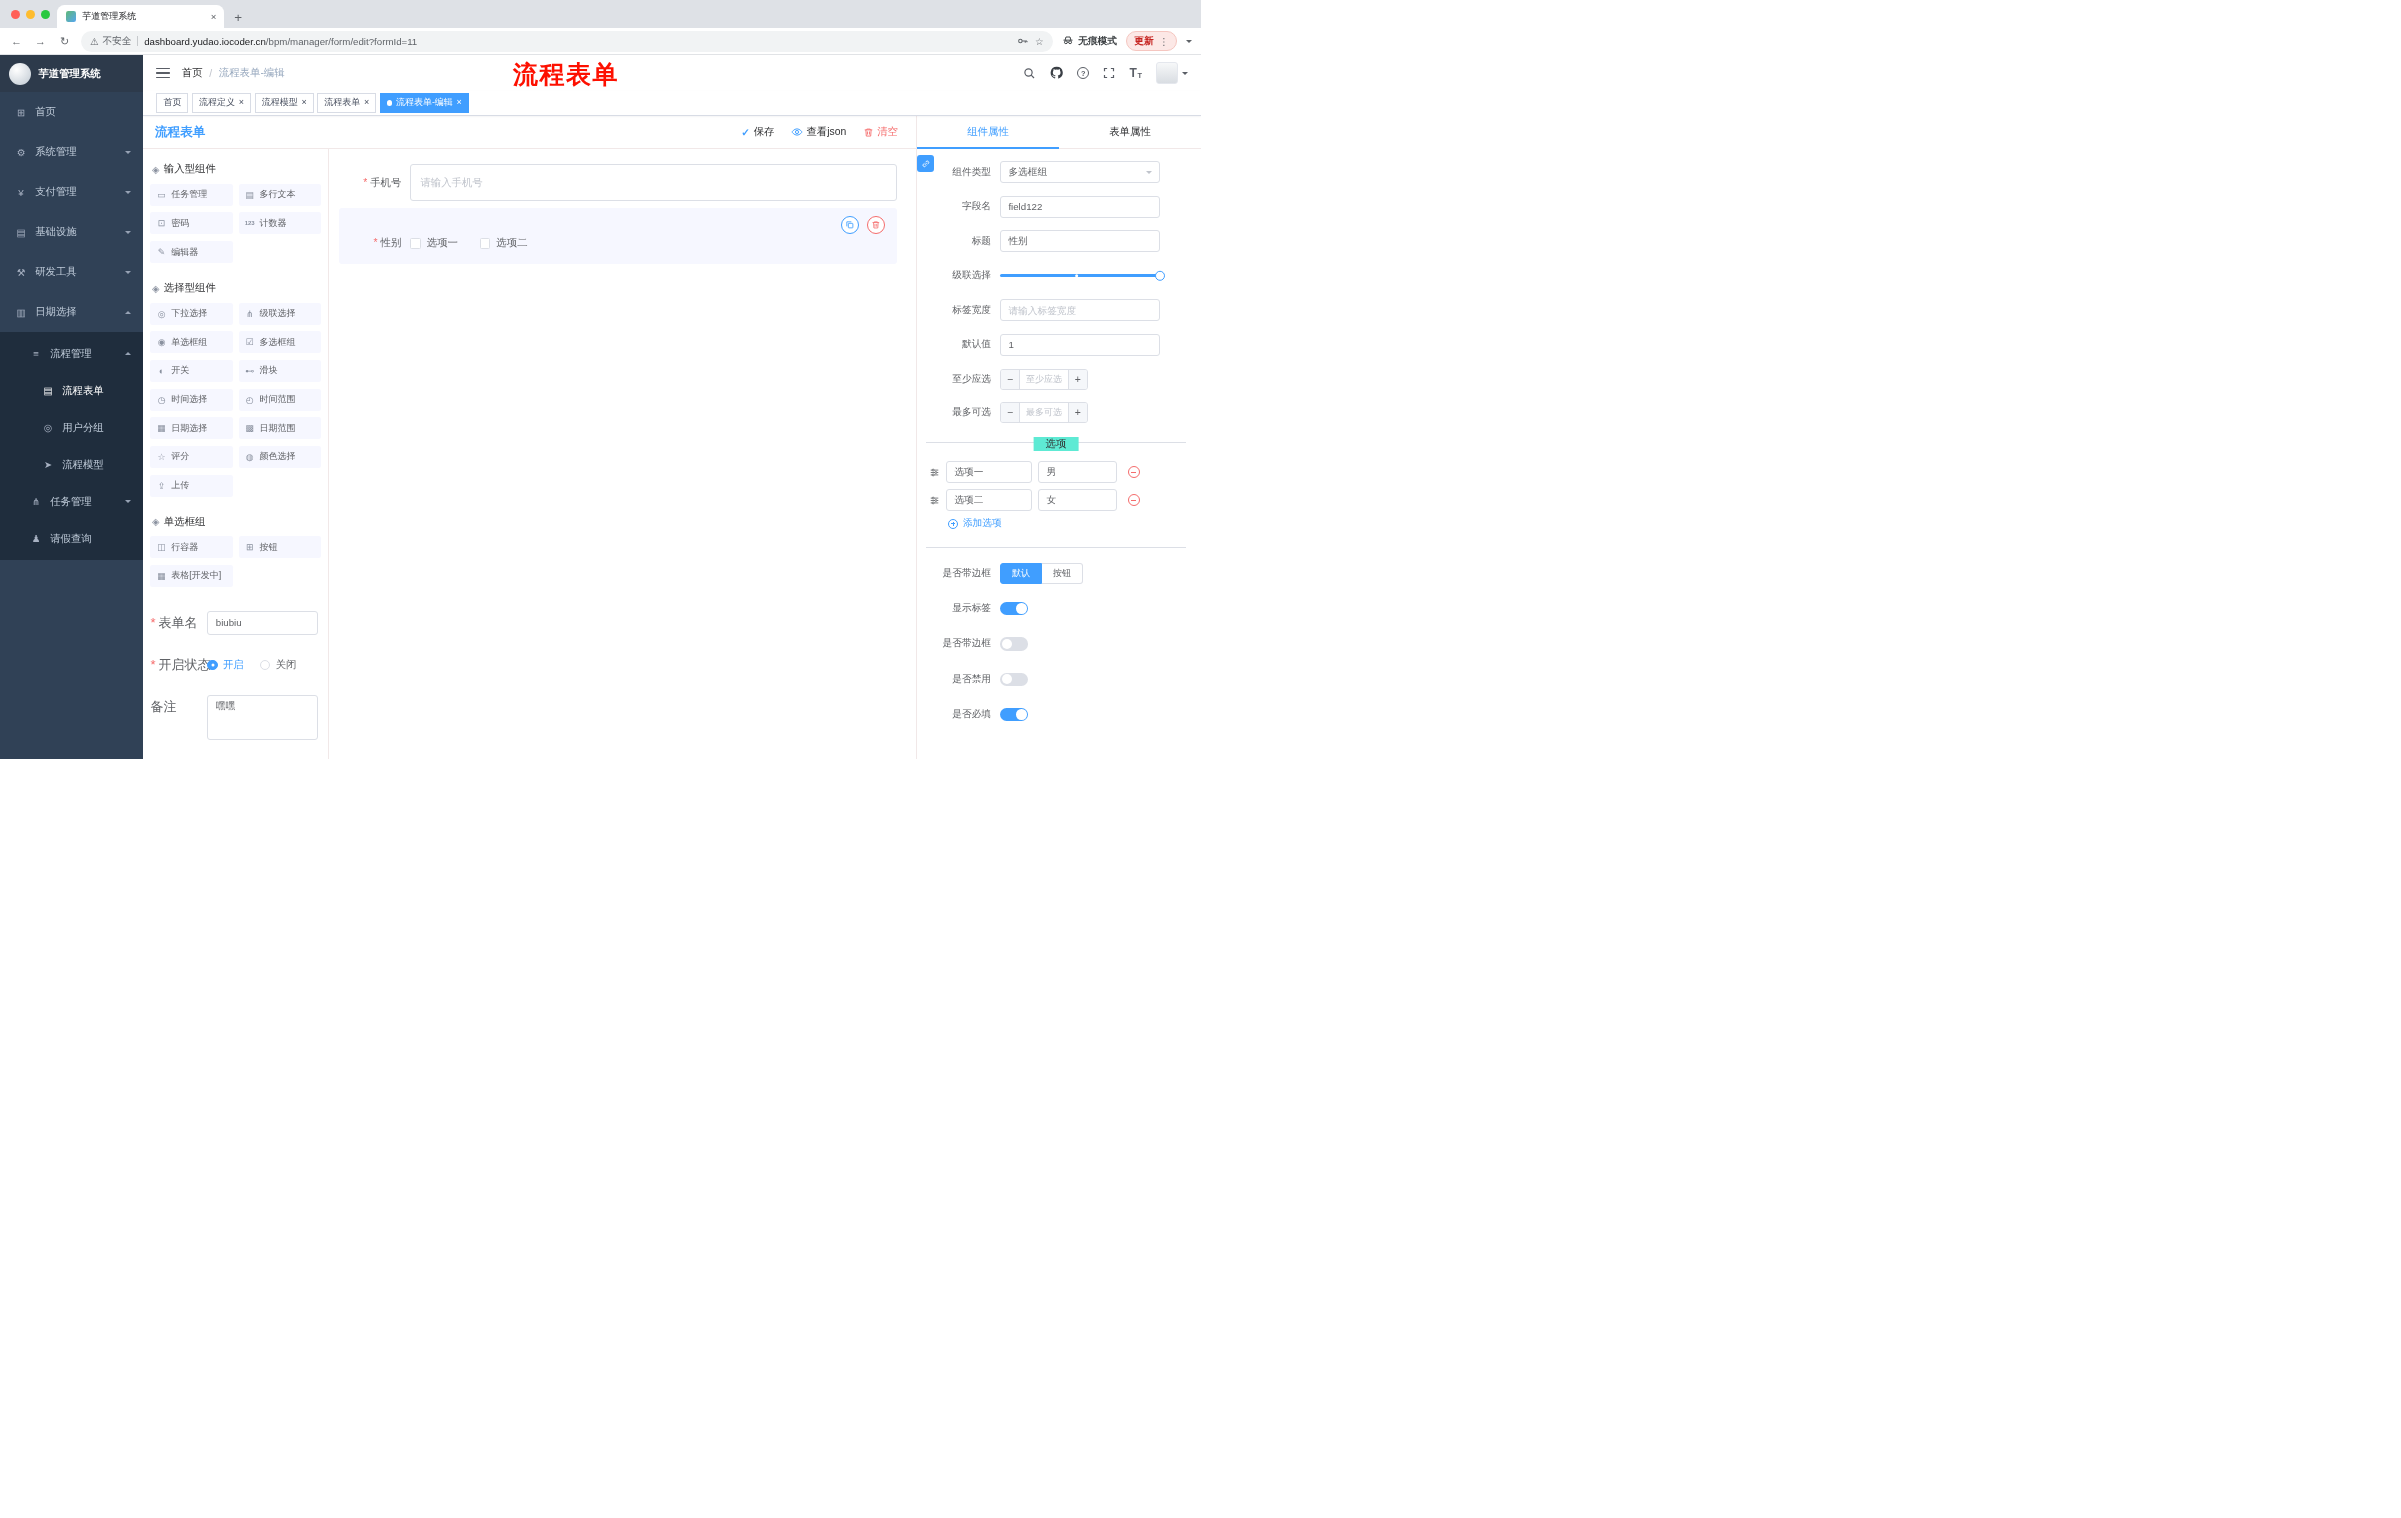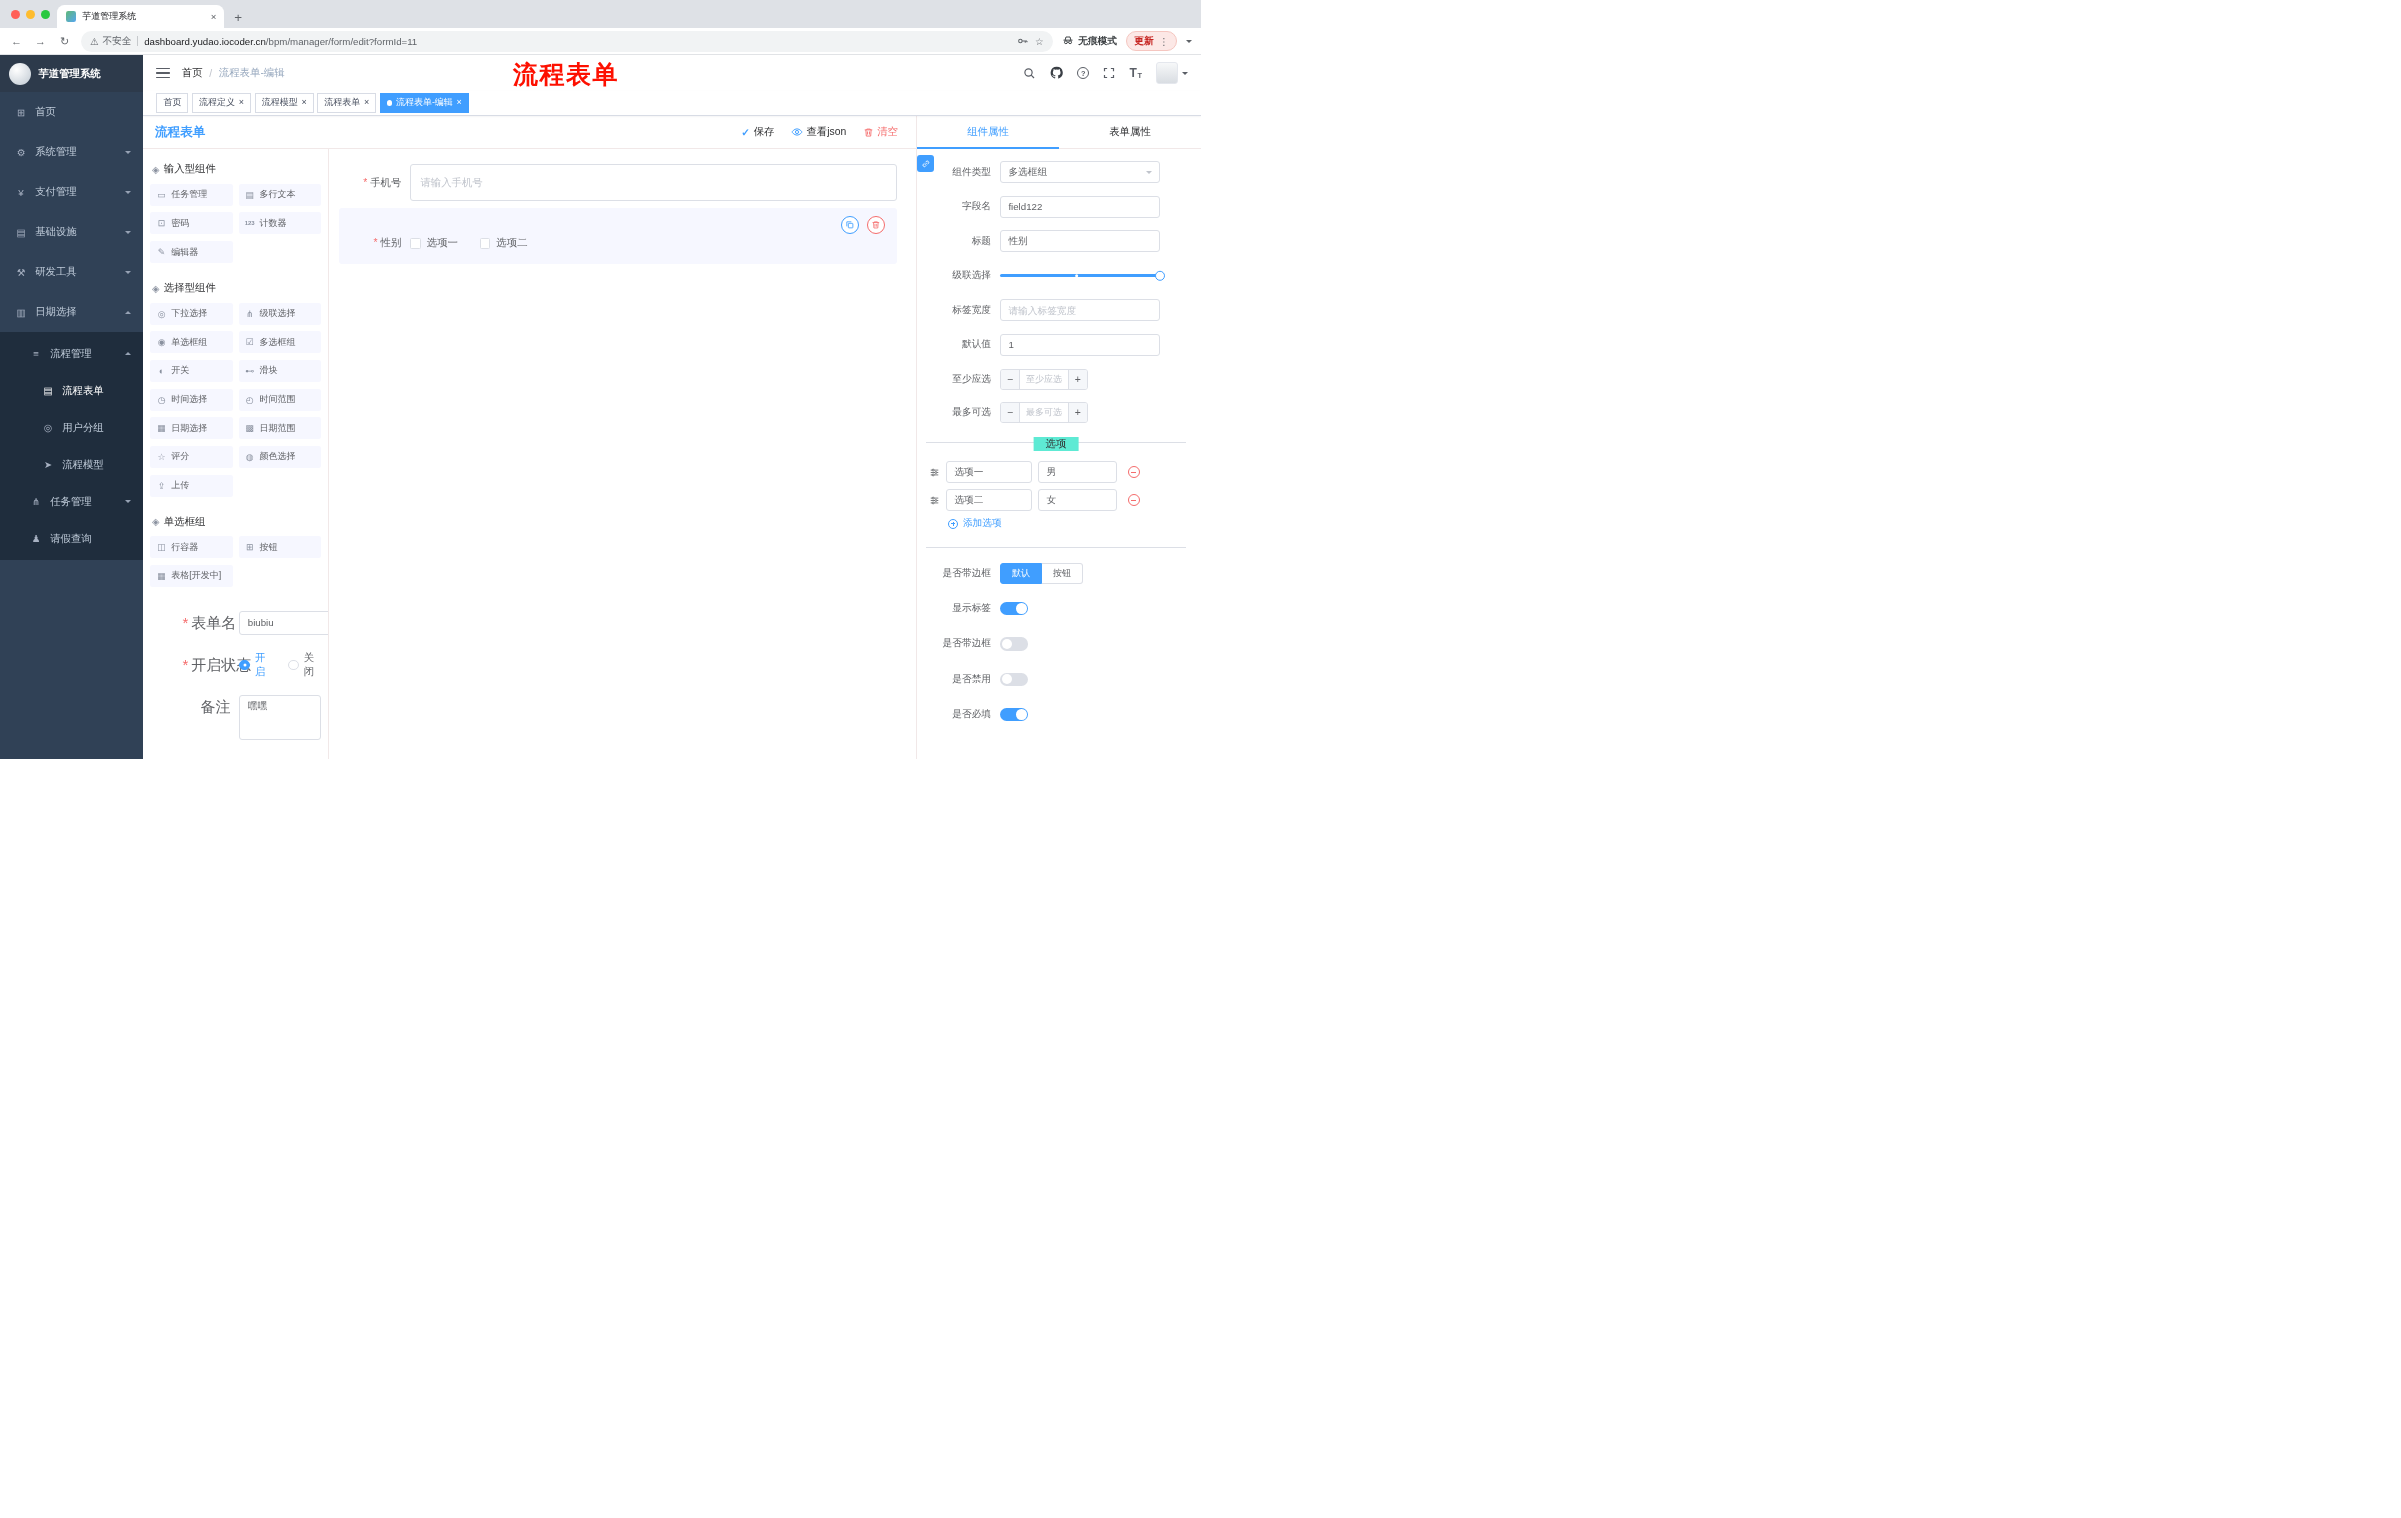--- a/index.html
+++ b/index.html
@@ -93,21 +93,21 @@
   .group-title { display:flex; align-items:center; gap:4.5px; font-size:10.4px; color:#303133; margin:6px 0 7.4px 1.5px; }
   .group-title.gap { margin-top:18px; }
   .gt-icon { color:#8a919f; font-size:9.7px; }
   .items { display:grid; grid-template-columns:1fr 1fr; gap:6.7px 6px; }
   .pitem { height:22px; background:#f6f7ff; border-radius:2.2px; display:flex; align-items:center; gap:4.5px; padding:0 3px 0 6px; font-size:9px; color:#606266; cursor:move; overflow:hidden; white-space:nowrap; }
   .pi-icon { color:#8a919f; font-size:9px; min-width:10.4px; text-align:center; flex-shrink:0; }
   .pi-icon.num { font-size:6px; font-weight:700; }
   .pal-form { margin-top:24px; }
   .pf-row { display:flex; margin-bottom:18px; align-items:center; }
   .pf-row.top { align-items:flex-start; }
-  .pf-label { width:48px; text-align:right; font-size:15px; color:#606266; margin-right:9px; flex-shrink:0; line-height:24px; white-space:nowrap;margin-left:32px; }
+  .pf-label { width:48px; font-size:13px; color:#606266; margin-right:9px; flex-shrink:0; line-height:24px; white-space:nowrap; }
   .req::before { content:"*"; color:#f56c6c; margin-right:3px; }
   .pf-input { width:111px; height:24px; border:0.7px solid #dcdfe6; border-radius:3px; padding:0 7.4px; font-size:9.7px; color:#606266; outline:none; }
   .radio-group { display:flex; gap:16.3px; align-items:center; height:24px; }
   .radio { display:flex; align-items:center; gap:5.2px; font-size:10.4px; cursor:pointer; }
   .rdot { width:10.4px; height:10.4px; border-radius:50%; position:relative; flex-shrink:0; }
   .radio.sel .rdot { background:#409eff; border:0.7px solid #409eff; }
   .radio.sel .rdot::after { content:""; position:absolute; left:50%; top:50%; width:3px; height:3px; border-radius:50%; background:#fff; transform:translate(-50%,-50%); }
   .radio.sel .rlabel { color:#409eff; }
   .radio.unsel .rdot { background:#fff; border:0.7px solid #dcdfe6; }
   .rlabel { color:#606266; }

